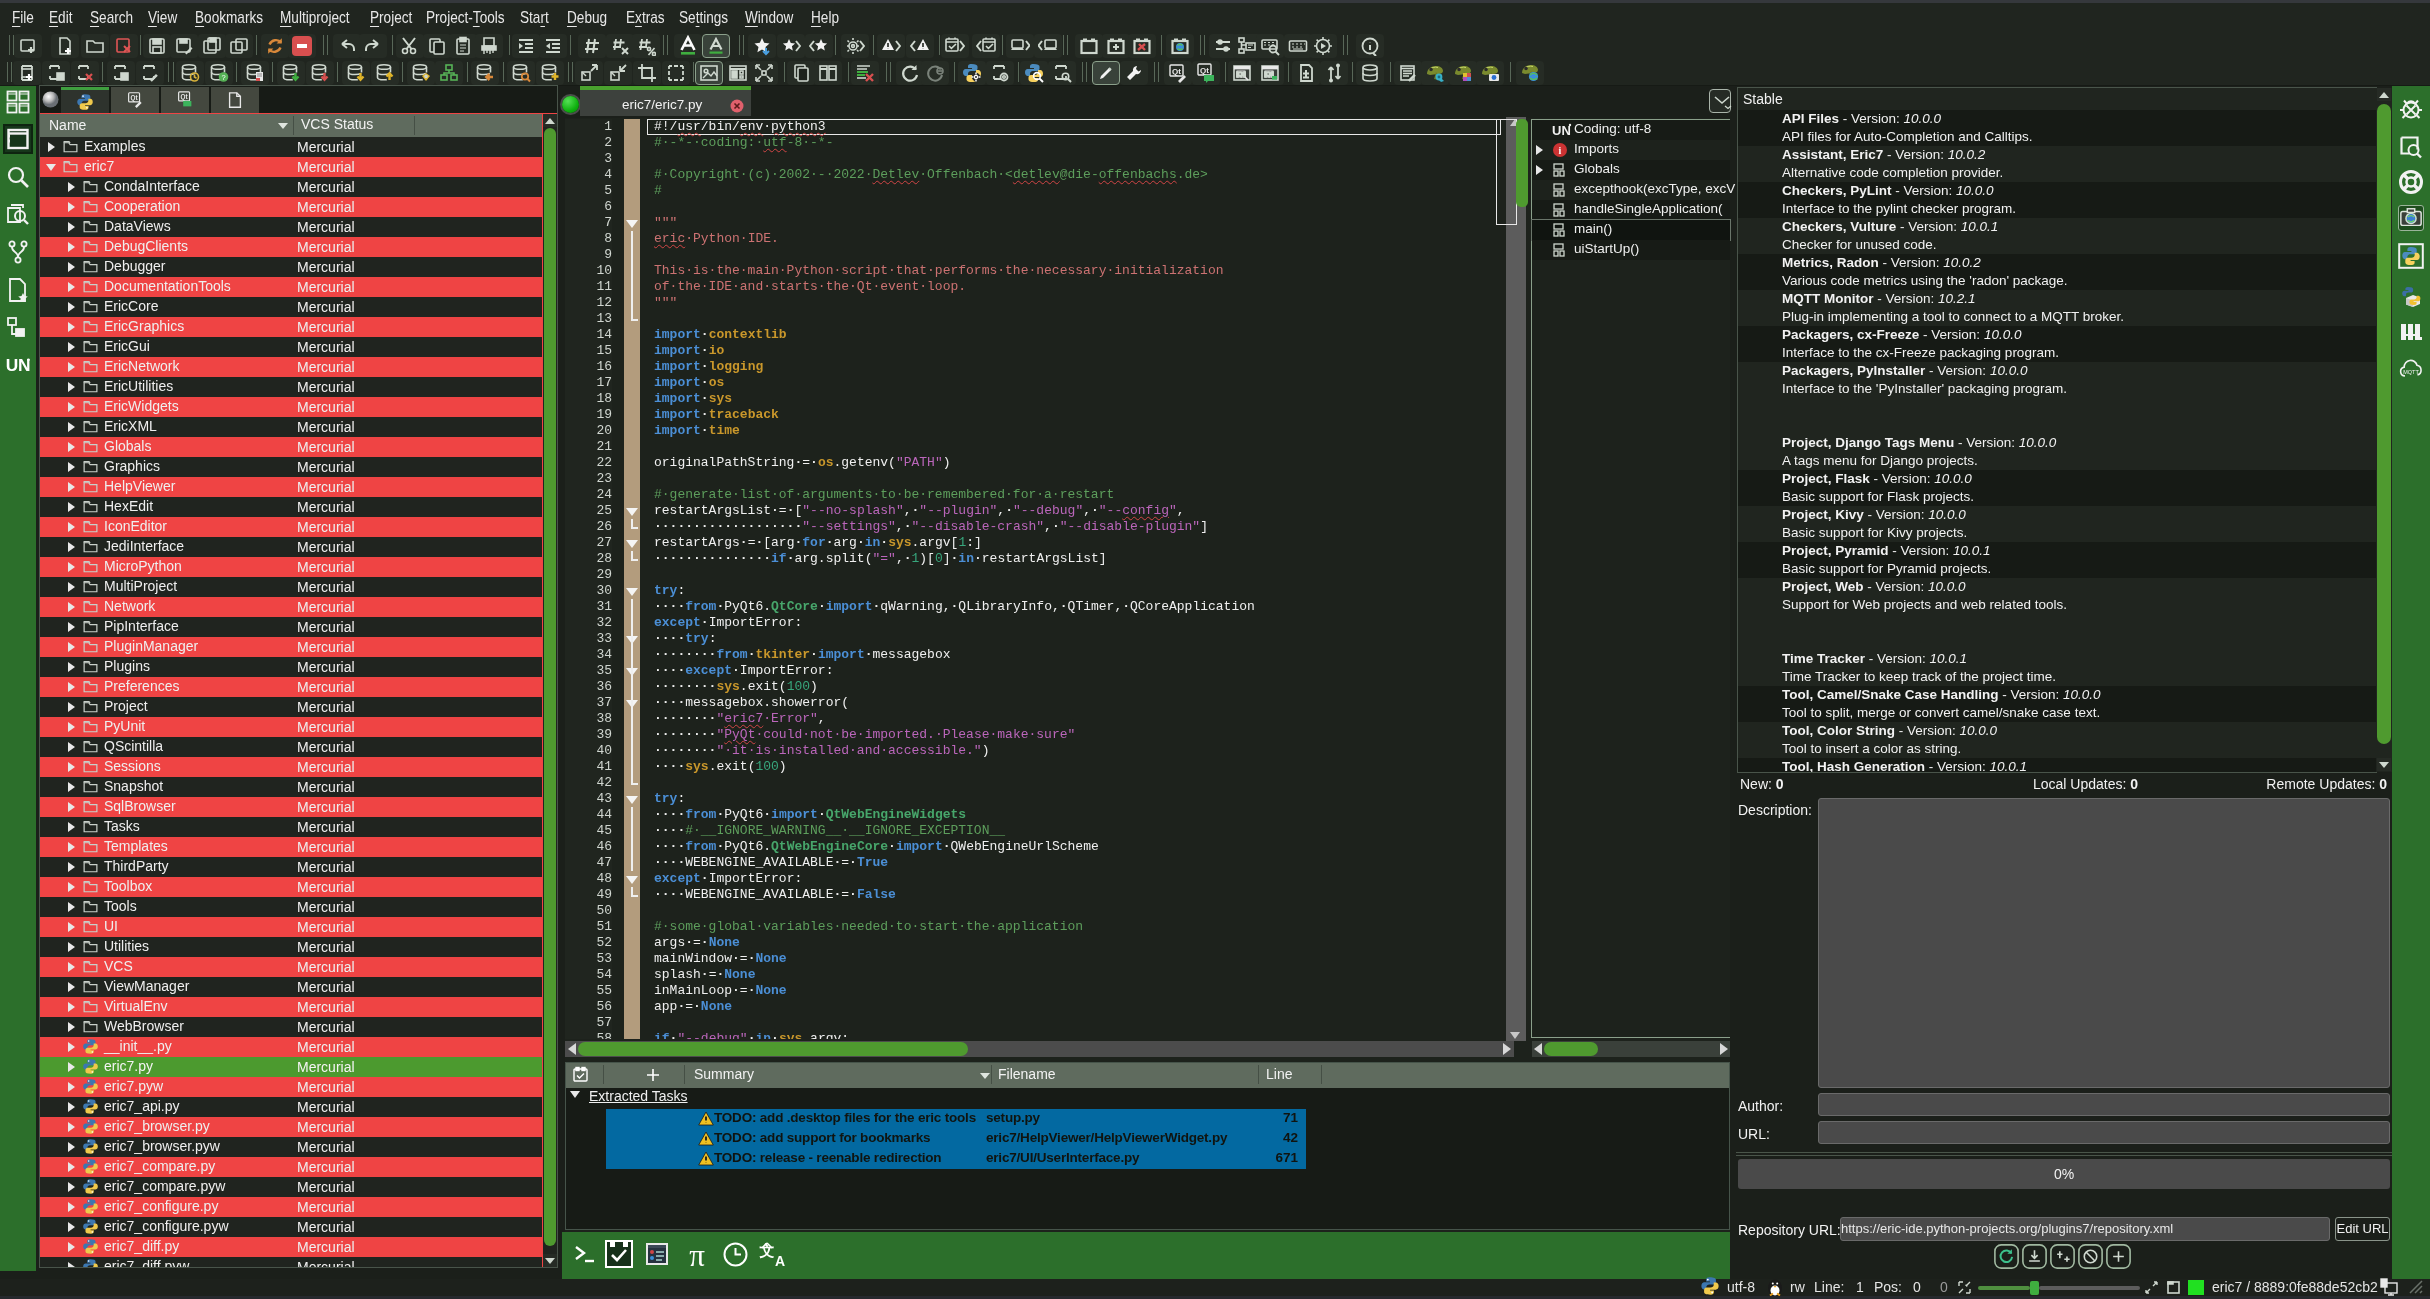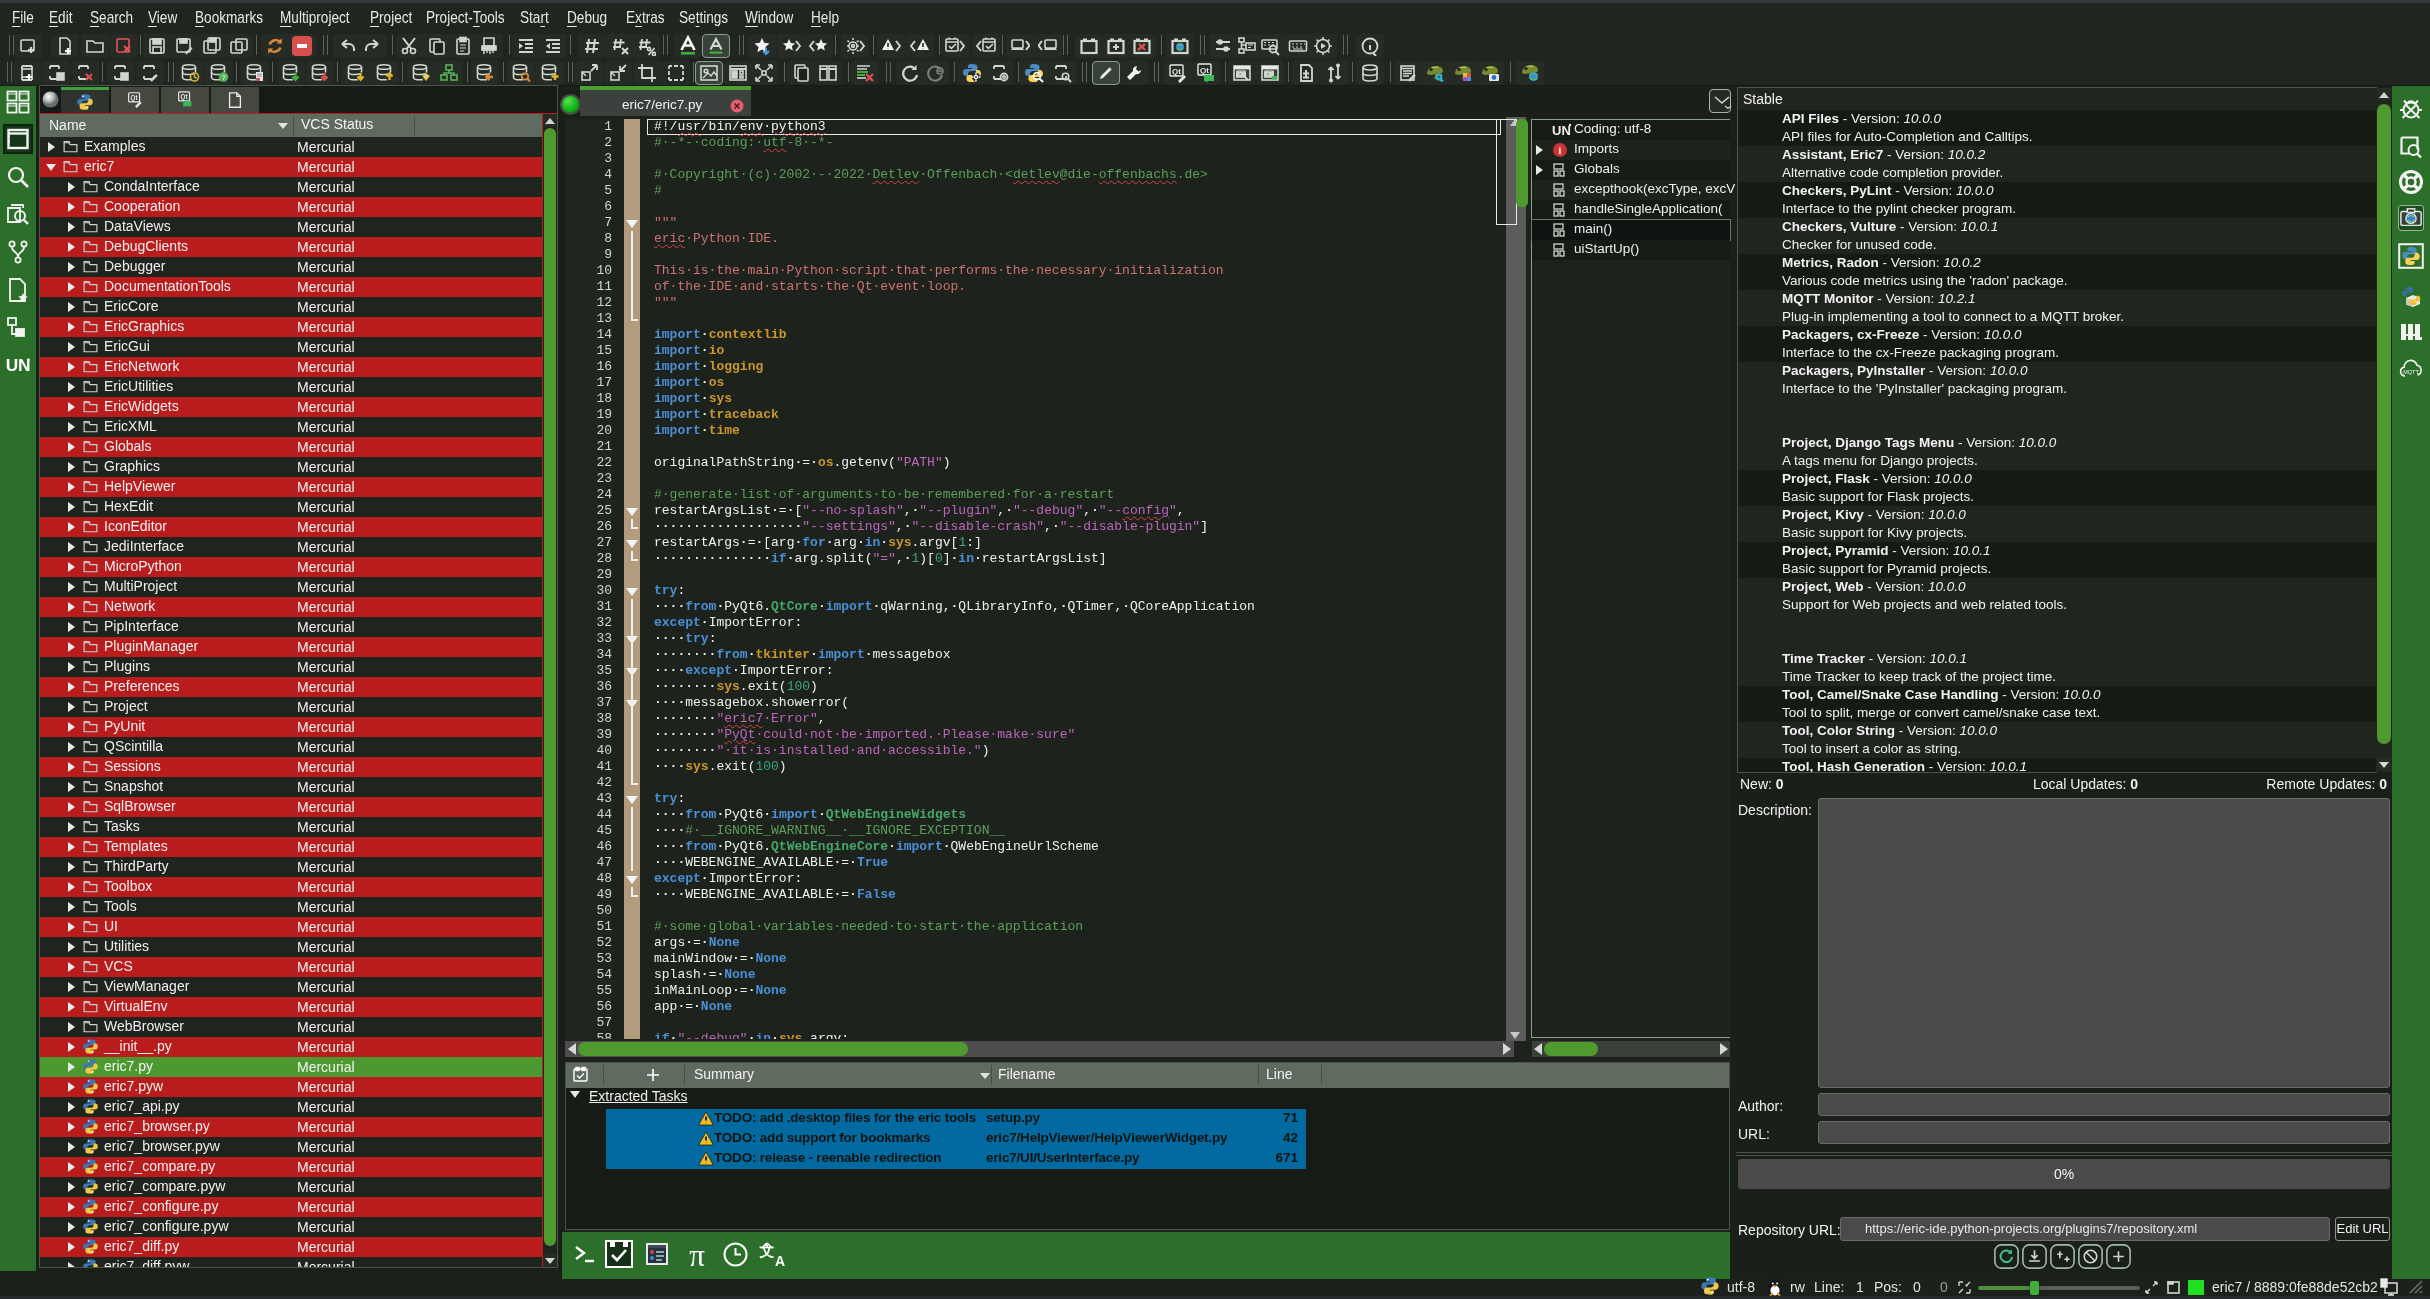--- a/index.html
+++ b/index.html
@@ -15,21 +15,21 @@
 #tb1{left:0;top:33px;width:2430px;height:27px;background:#20251f}
 #tb2{left:0;top:60px;width:2430px;height:26px;background:#20251f;border-bottom:1px solid #161a15}
 .tbtn{position:absolute;width:28px;height:24px;background:#262c25;border-radius:4px;display:flex;align-items:center;justify-content:center}
 .tsep{position:absolute;width:1px;height:20px;top:2px;background:#586758}
 .tbtn.sel{background:#39423a;border:1px solid #8ba08b}
 
 #lsb{left:0;top:86px;width:36px;height:1185px;background:#2c6f2b}
 #rsb{left:2392px;top:86px;width:38px;height:1213px;background:#2c6f2b}
 .sbico{position:absolute;left:5px;width:26px;height:26px;display:flex;align-items:center;justify-content:center}
 
-#fpanel{left:40px;top:86px;width:517px;height:1181px;background:#b91c1c;outline:1px solid #49544a}
+#fpanel{left:40px;top:86px;width:517px;height:1181px;background:#ef4444;outline:1px solid #49544a}
 #ftabs{position:absolute;left:0;top:0;width:517px;height:27px;background:#171b16}
 .ftab{position:absolute;top:1px;height:26px;background:#44483f}
 .ftab.sel{background:#2e332d;border-top:3px solid #3f9f3f}
 #fhead{position:absolute;left:0;top:28px;width:502px;height:23px;background:#5f6b5e;color:#f2f2f2;font-size:14px}
 .fcol{position:absolute;top:2px;border-left:1px solid #454f45;height:19px}
 #frows{position:absolute;left:0;top:51px;width:502px;height:1130px;overflow:hidden}
 .frow{position:relative;width:100%;height:20px;font-size:14px;color:#efefef;white-space:pre;display:flex;align-items:center}
 .frow.odd{background:#20241f}
 .frow.sel2{background:#4c9a2f;color:#f4f4f4}
 .vcs{position:absolute;left:257px;top:0;height:20px;display:flex;align-items:center}
@@ -1481,21 +1481,21 @@
       <span style="position:absolute;left:2px;top:716px;color:#f2f2f2;font-size:14px">Description:</span>
 <div class="inp" style="left:82px;top:712px;width:572px;height:290px"></div>
 <span style="position:absolute;left:2px;top:1012px;color:#f2f2f2;font-size:14px">Author:</span>
 <div class="inp" style="left:82px;top:1007px;width:572px;height:23px"></div>
 <span style="position:absolute;left:2px;top:1040px;color:#f2f2f2;font-size:14px">URL:</span>
 <div class="inp" style="left:82px;top:1035px;width:572px;height:23px"></div>
 <div style="position:absolute;left:0;top:1066px;width:656px;height:1px;background:#4a554a"></div>
 <div style="position:absolute;left:0;top:1069px;width:656px;height:1px;background:#4a554a"></div>
 <div style="position:absolute;left:2px;top:1073px;width:652px;height:30px;background:#4a4a4a;border-radius:3px;color:#f2f2f2;font-size:14px;text-align:center;line-height:30px">0%</div>
 <span style="position:absolute;left:2px;top:1136px;color:#f2f2f2;font-size:14px">Repository URL:</span>
-<div class="inp" style="left:104px;top:1131px;width:490px;height:24px;color:#e8e8e8;font-size:13px;line-height:22px;padding-left:24px;white-space:nowrap;overflow:hidden">https://eric-ide.python-projects.org/plugins7/repository.xml</div>
+<div class="inp" style="left:104px;top:1131px;width:490px;height:24px;color:#e8e8e8;font-size:13px;line-height:22px;padding-left:0;white-space:nowrap;overflow:hidden">https://eric-ide.python-projects.org/plugins7/repository.xml</div>
 <div style="position:absolute;left:599px;top:1131px;width:55px;height:24px;border:1px solid #8a948a;border-radius:3px;color:#f2f2f2;font-size:13px;text-align:center;line-height:22px;white-space:nowrap">Edit URL</div>
       <div style="position:absolute;left:258px;top:1158px">
         <svg width="25" height="25" viewBox="0 0 28 28" fill="none" stroke="#3cc08c" stroke-width="1.8">
           <rect x="1" y="1" width="26" height="26" rx="7" stroke="#a0b8a0"></rect>
           <path d="M19.5 10.5a6.5 6.5 0 1 0 .8 4" stroke="#3cc08c" stroke-width="2.2"></path>
           <path d="M20 6v5h-5" fill="#3cc08c" stroke="none"></path>
         </svg>
       </div>
       <div style="position:absolute;left:286px;top:1158px">
         <svg width="25" height="25" viewBox="0 0 28 28" fill="none" stroke="#cfd8cf" stroke-width="1.8">

